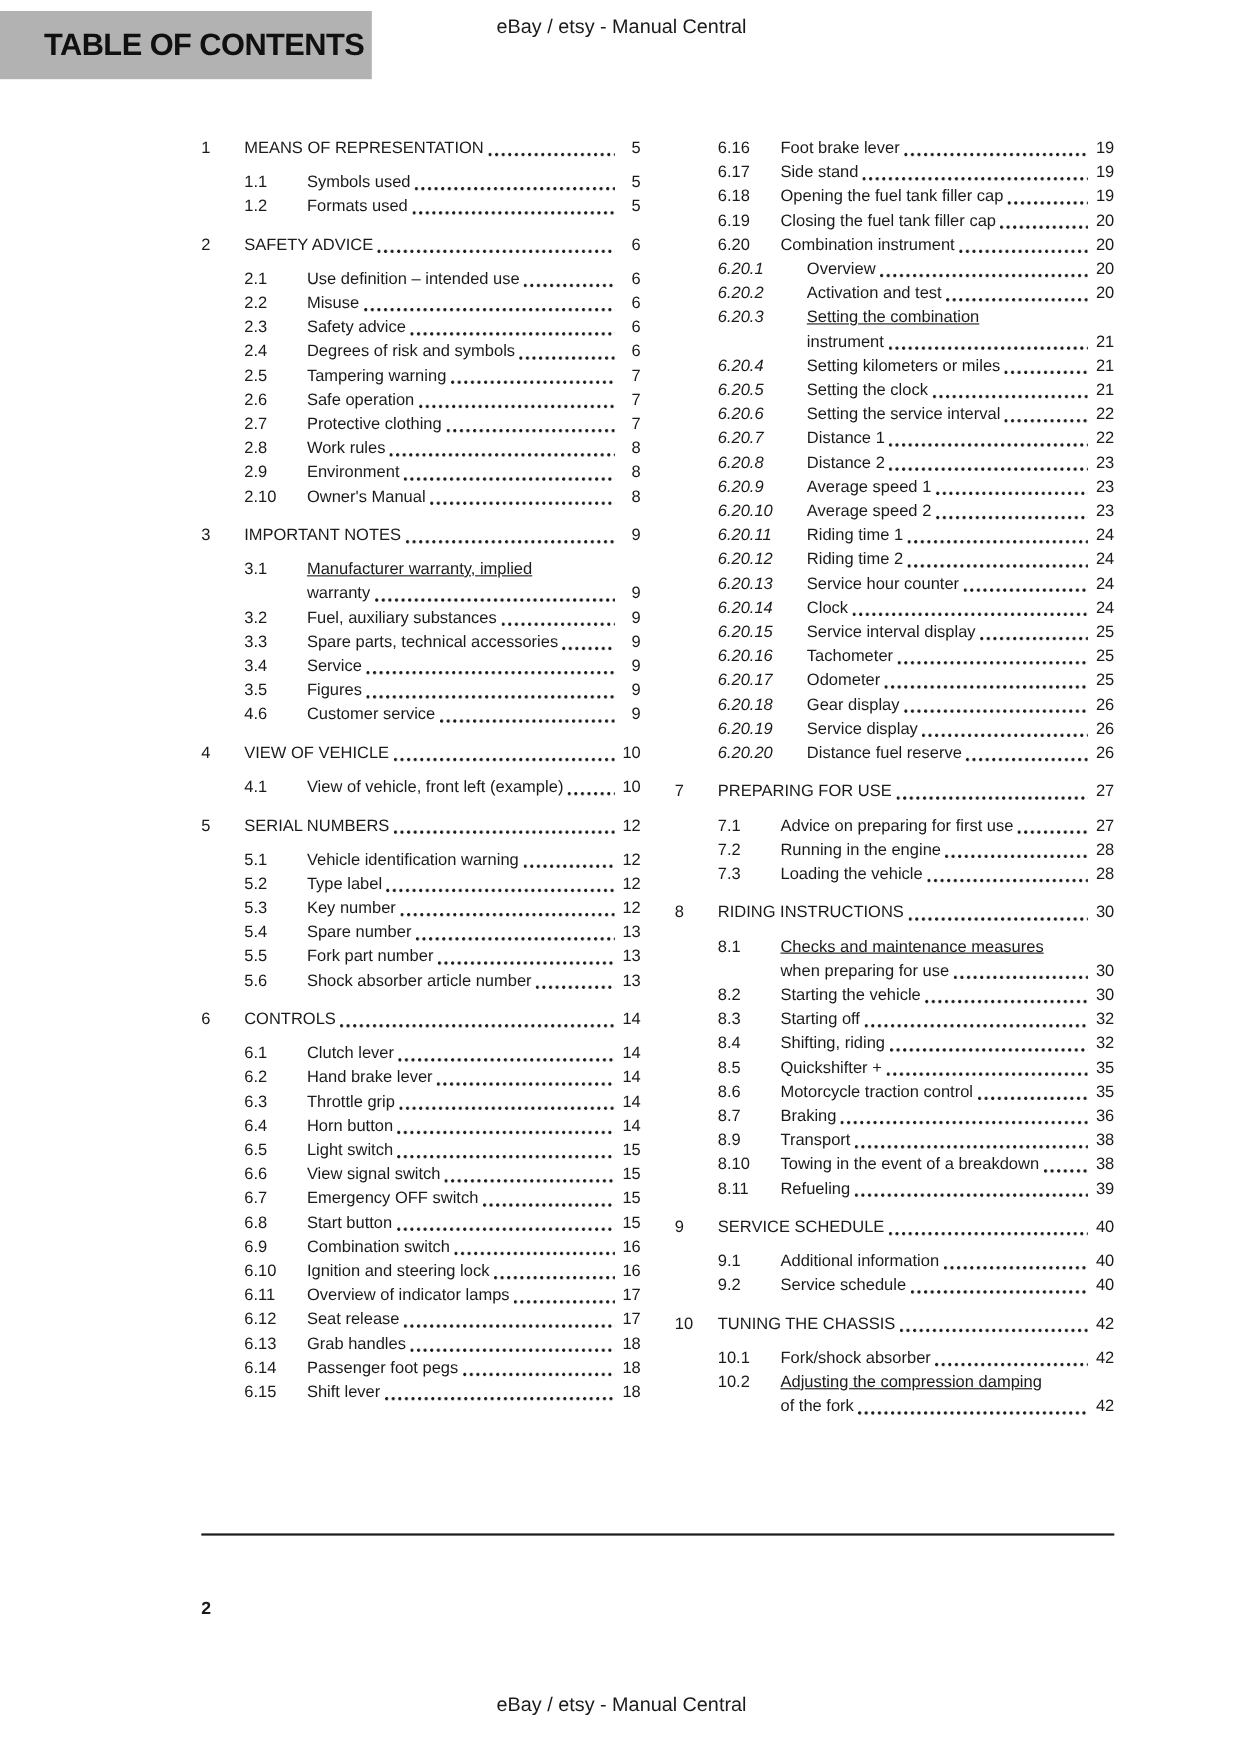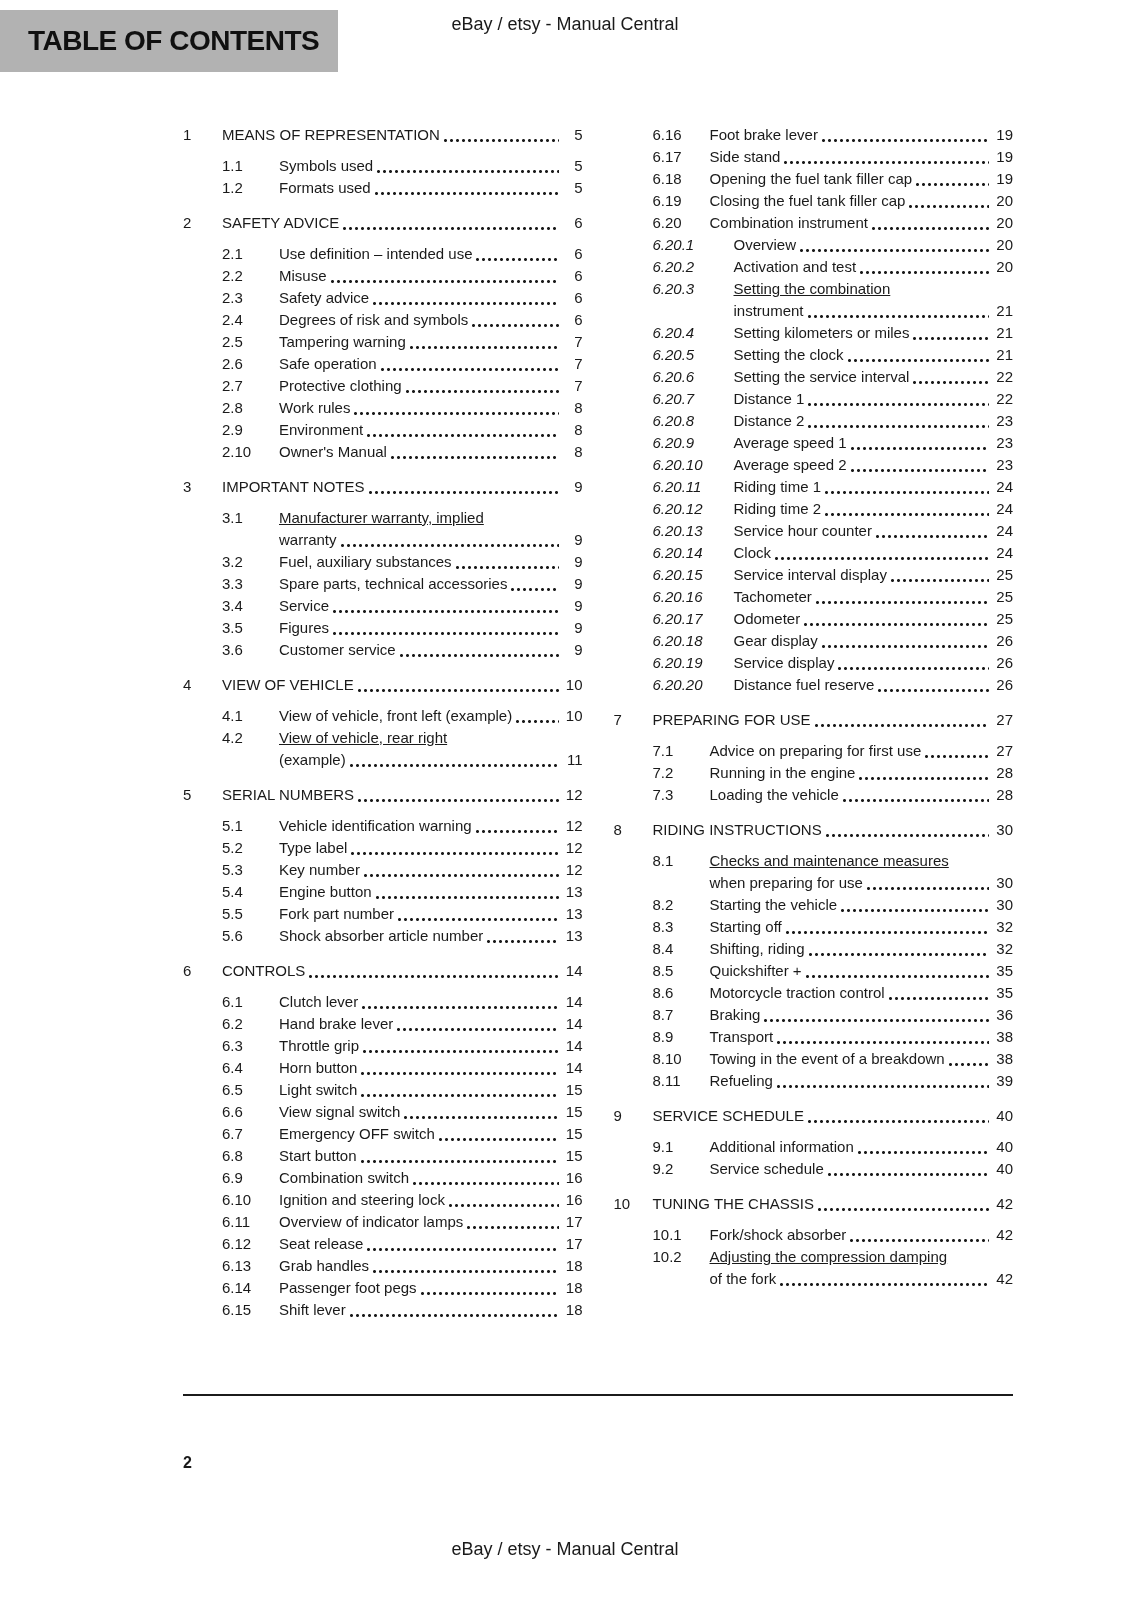--- a/index.html
+++ b/index.html
@@ -25,21 +25,21 @@
   .title-box {
     position: absolute;
     left: 0;
     top: 10px;
     width: 338px;
     height: 62px;
     background: var(--title-bg, #b2b2b2);
     display: flex;
     align-items: center;
     box-sizing: border-box;
-    padding-left: 28px;
+    padding-left: 40px;
     font-size: 28px;
     font-weight: 700;
     letter-spacing: -0.5px;
     color: #101010;
   }
   .header-center {
     position: absolute;
     top: 13px;
     left: 0;
     width: 100%;
@@ -324,21 +324,21 @@
           <span class="num">3.5</span>
           <div class="body">
             <div class="last-line">
               <span class="label">Figures</span>
               <span class="leader"></span>
               <span class="pg">9</span>
             </div>
           </div>
         </div>
         <div class="entry level-2">
-          <span class="num">3.6</span>
+          <span class="num">4.6</span>
           <div class="body">
             <div class="last-line">
               <span class="label">Customer service</span>
               <span class="leader"></span>
               <span class="pg">9</span>
             </div>
           </div>
         </div>
         <div class="entry level-1">
           <span class="num">4</span>
@@ -353,31 +353,20 @@
         <div class="entry level-2">
           <span class="num">4.1</span>
           <div class="body">
             <div class="last-line">
               <span class="label">View of vehicle, front left (example)</span>
               <span class="leader"></span>
               <span class="pg">10</span>
             </div>
           </div>
         </div>
-        <div class="entry level-2">
-          <span class="num">4.2</span>
-          <div class="body">
-            <div class="pre-line">View of vehicle, rear right</div>
-            <div class="last-line">
-              <span class="label">(example)</span>
-              <span class="leader"></span>
-              <span class="pg">11</span>
-            </div>
-          </div>
-        </div>
         <div class="entry level-1">
           <span class="num">5</span>
           <div class="body">
             <div class="last-line">
               <span class="label">SERIAL NUMBERS</span>
               <span class="leader"></span>
               <span class="pg">12</span>
             </div>
           </div>
         </div>
@@ -408,21 +397,21 @@
               <span class="label">Key number</span>
               <span class="leader"></span>
               <span class="pg">12</span>
             </div>
           </div>
         </div>
         <div class="entry level-2">
           <span class="num">5.4</span>
           <div class="body">
             <div class="last-line">
-              <span class="label">Engine button</span>
+              <span class="label">Spare number</span>
               <span class="leader"></span>
               <span class="pg">13</span>
             </div>
           </div>
         </div>
         <div class="entry level-2">
           <span class="num">5.5</span>
           <div class="body">
             <div class="last-line">
               <span class="label">Fork part number</span>

